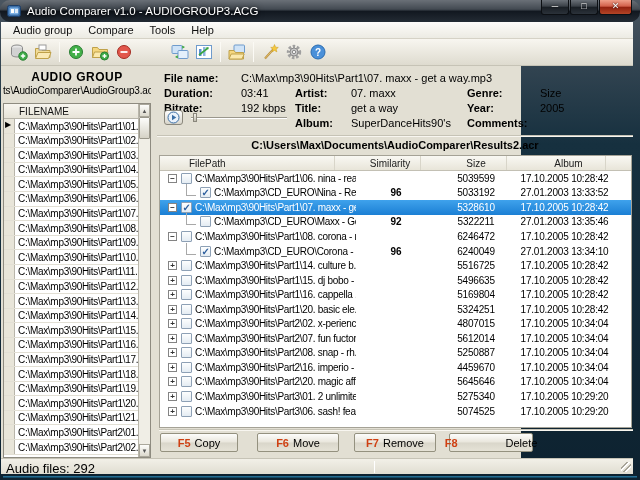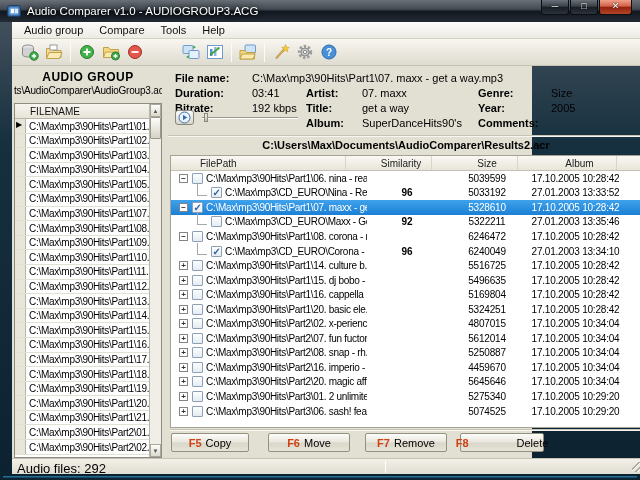--- a/index.html
+++ b/index.html
@@ -8,31 +8,31 @@
     position:relative; width:640px; height:480px;
     background:linear-gradient(#4a5560,#16303f 30%,#0d2230);
     font-family:"Liberation Sans", sans-serif; font-size:11px; color:#000;
   }
   .window::after{ content:""; position:absolute; left:3px; right:3px; bottom:2px; height:2px;
     background:linear-gradient(#2f7ea6,#0b3b55); }
   
   .titlebar { position:absolute; left:0; top:0; width:640px; height:22px;
     background:linear-gradient(#6a7077 0%, #434a52 42%, #121820 52%, #1d242c 85%, #2a3֊3c 100%);
     background:linear-gradient(#6a7077 0%, #434a52 42%, #121820 52%, #232b34 100%);
-    display:flex; align-items:center; }
+    display:flex; align-items:center;border-radius:10px; }
   .title-icon { width:15px; height:14px; margin:0 5px 0 7px; }
   .title-text { color:#fff; font-size:11.5px; text-shadow:0 1px 3px #000, 0 0 6px rgba(0,0,0,.8); white-space:nowrap; }
   .winbtns { position:absolute; right:8px; top:0; display:flex; }
   .winbtn { width:28px; height:15px; margin-left:1px; border:1px solid #0c0f13; border-top:none;
     border-radius:0 0 3px 3px; color:#fff; font-size:9px; line-height:13px; text-align:center;
     background:linear-gradient(#6a7077,#3a4047 45%,#191e24 50%,#2b323a); cursor:default;
     text-shadow:0 0 2px #000; }
   .winbtn.close { width:33px; background:linear-gradient(#f0a08a,#d2604a 45%,#92200e 50%,#b44527); }
   
-  .content { position:absolute; left:12px; top:22px; width:520px; height:452px; background:#e2dfd3; }
+  .content { position:absolute; left:1px; top:22px; width:520px; height:452px; background:#e2dfd3; }
   
   .menubar { position:absolute; left:0; top:0; width:632px; height:17px;
     background:linear-gradient(#fdfcfa,#ecebe3); border-bottom:1px solid #d5d2c6;
     display:flex; align-items:center; padding-left:4px; }
   .menu-item { padding:1px 8px; font-size:11px; color:#111; cursor:default; }
   
   .toolbar { position:absolute; left:0; top:17px; width:632px; height:27px;
     background:linear-gradient(#f8f6f0,#dedbcf); border-bottom:1px solid #c6c3b6;
     display:flex; align-items:center; }
   .tgroup { display:flex; align-items:center; height:27px; padding:0 4px; }

